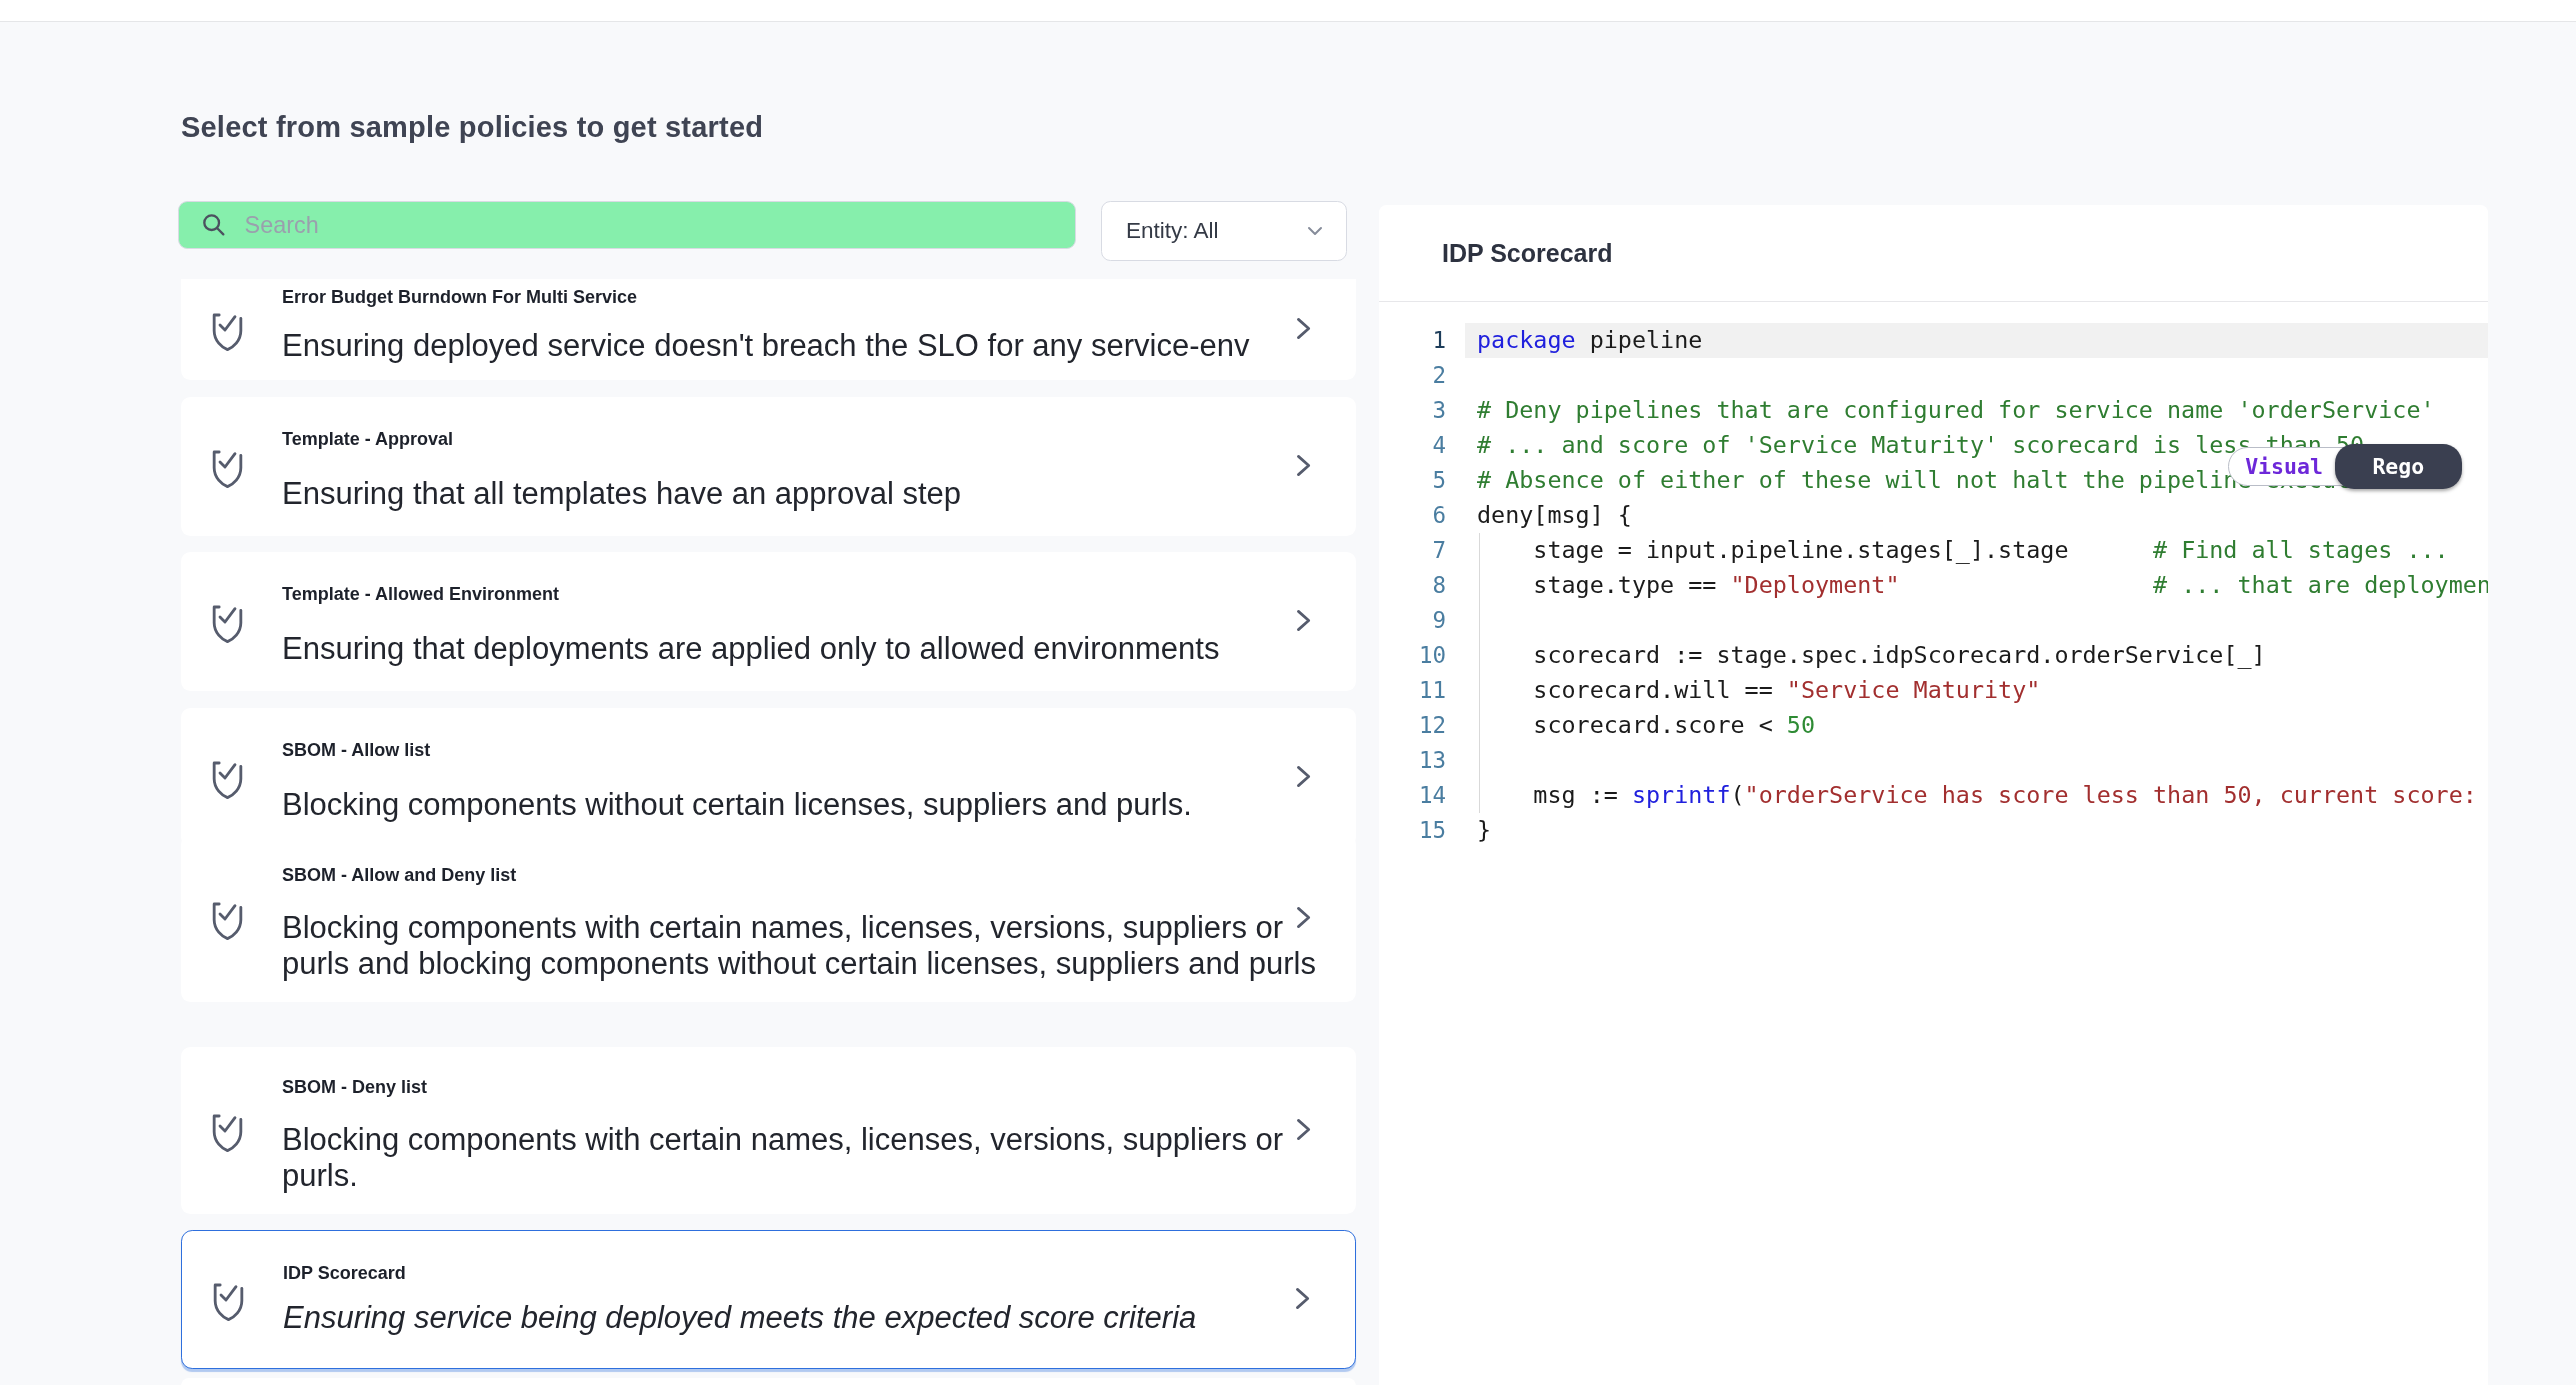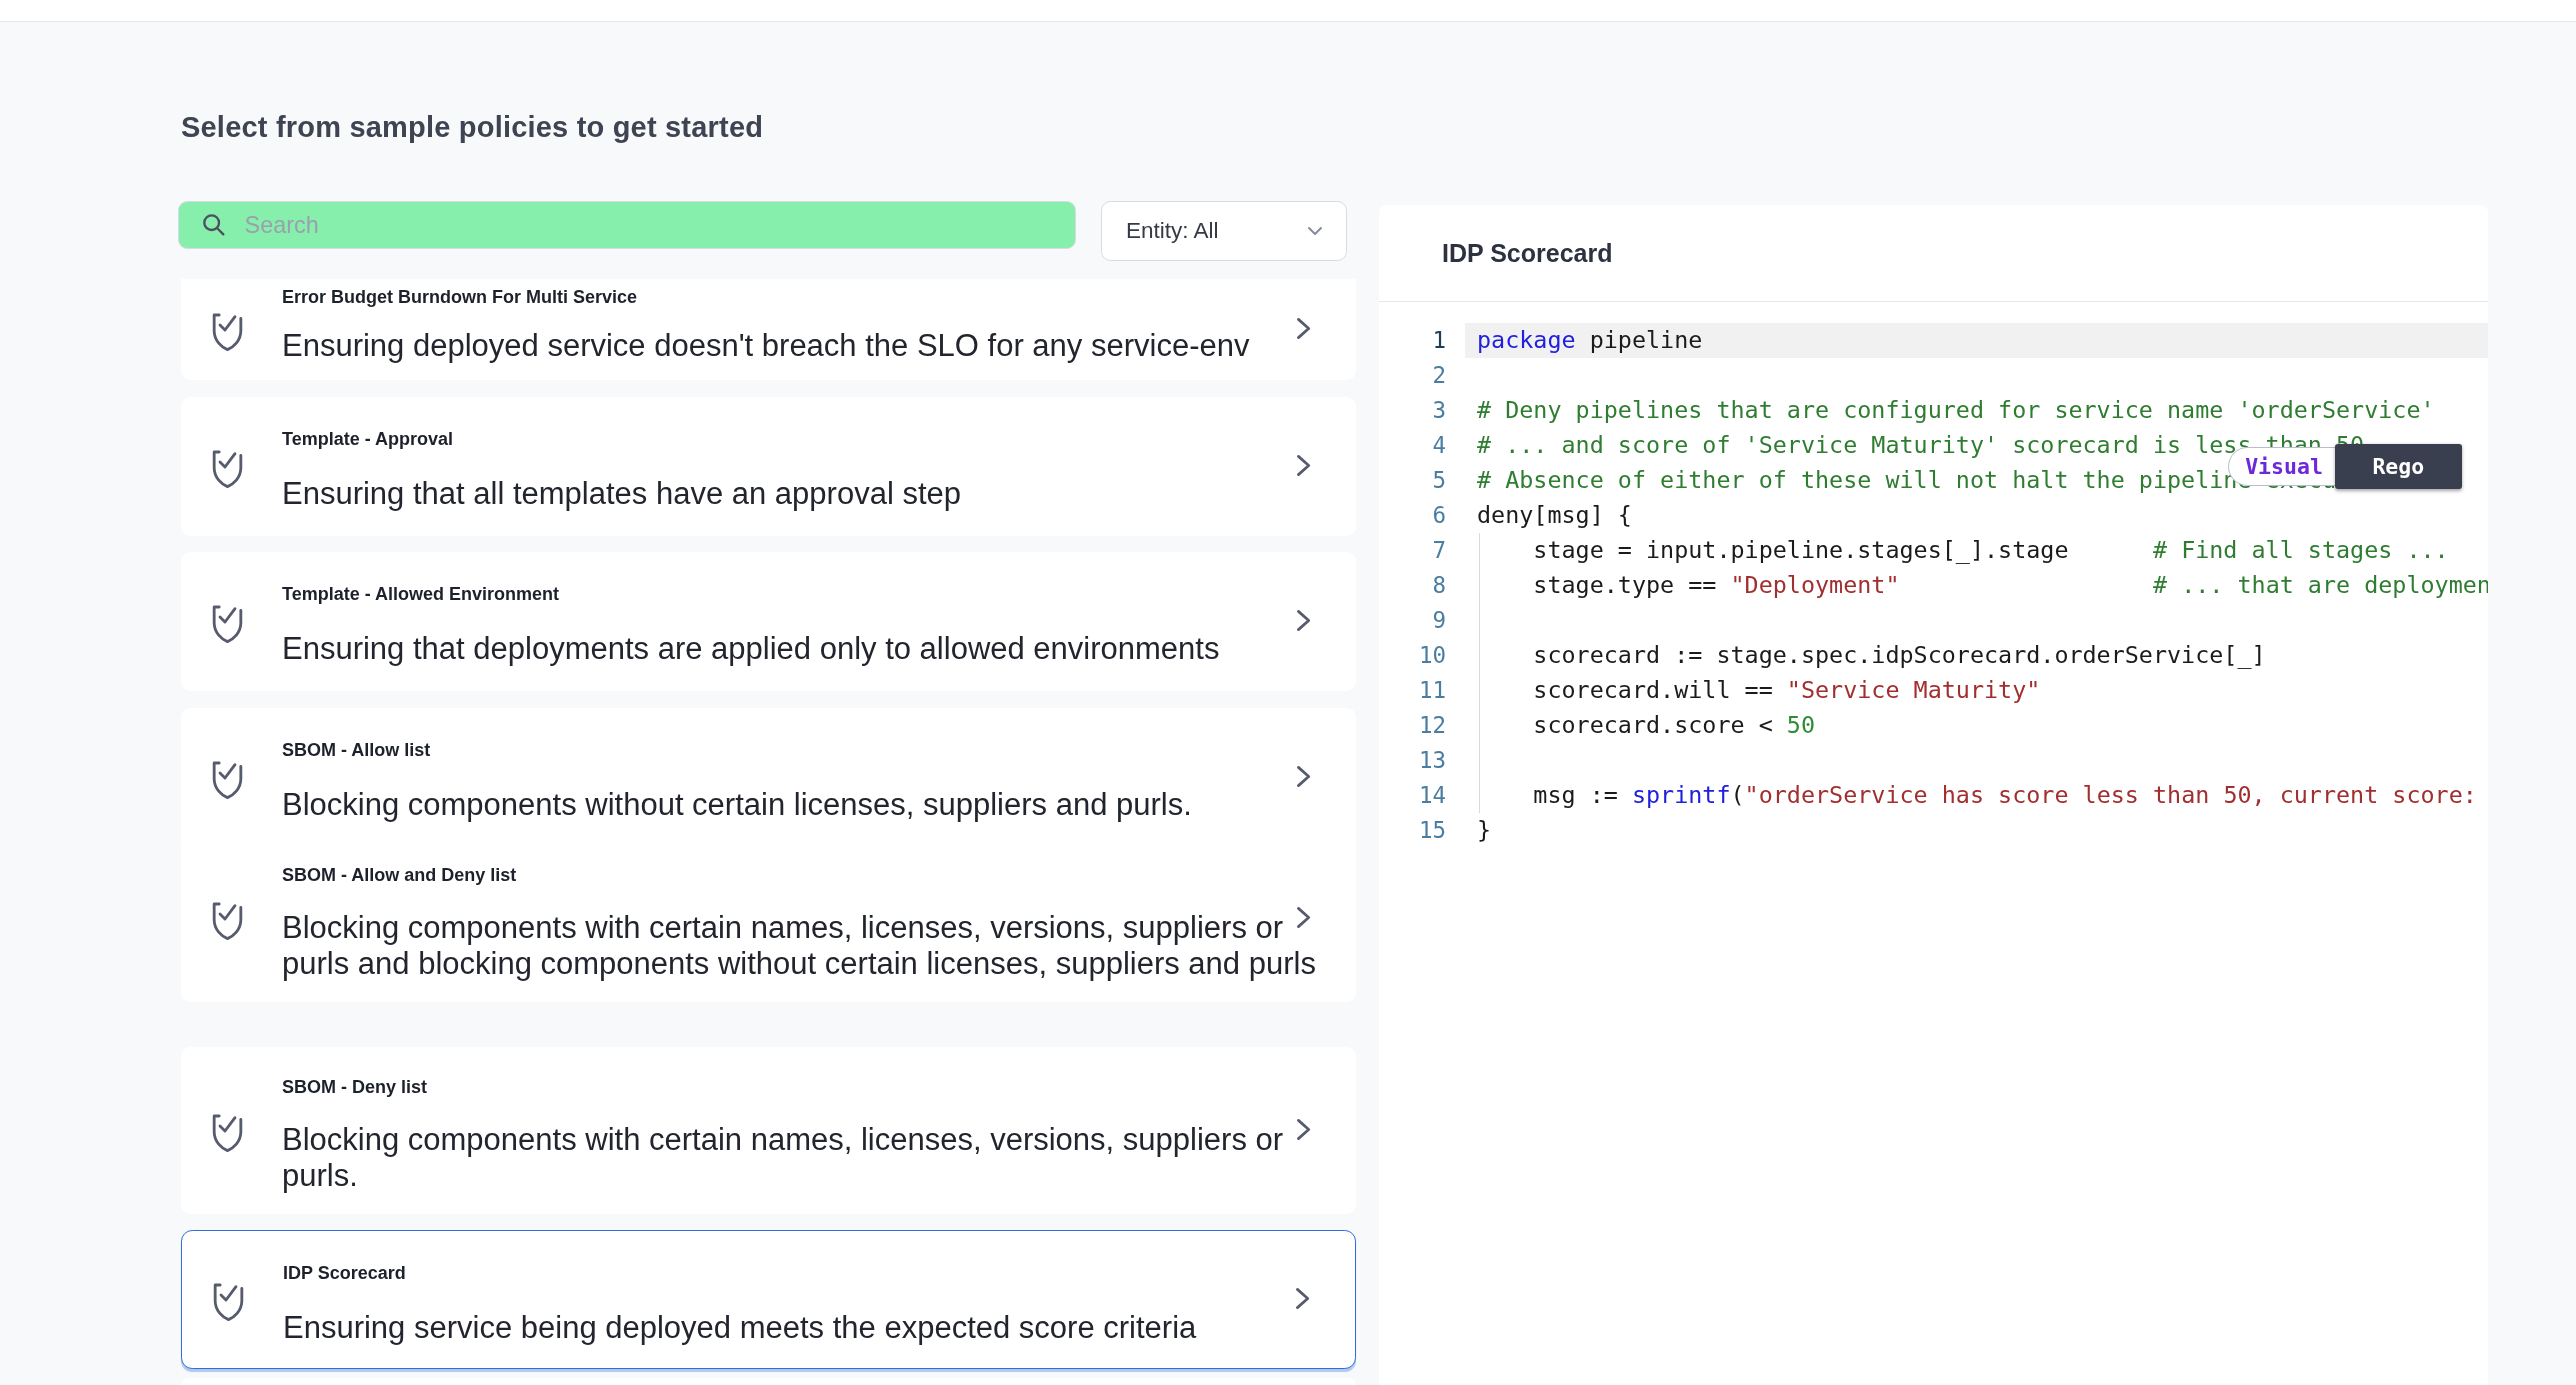--- a/index.html
+++ b/index.html
@@ -51,21 +51,21 @@
   .c-cm{color:var(--syn-cm,#2f7d31);}
   .c-st{color:var(--syn-st,#a22f2f);}
   .c-nm{color:var(--syn-nm,#2e8b34);}
   .c-fn{color:var(--syn-fn,#2020dd);}
   
   .mode-toggle{position:absolute;left:849px;top:124px;width:232px;height:39px;background:#fff;
     border:0.9px solid #b9bdc7;border-radius:20.6px;box-sizing:border-box;z-index:5;}
   .mode-visual{position:absolute;left:0;top:0;width:110px;height:100%;display:flex;align-items:center;
     justify-content:center;font-size:21.5px;font-weight:600;color:#6d28d9;cursor:pointer;}
   .mode-rego{position:absolute;right:-2.8px;top:-3.7px;height:45px;width:127px;background:var(--toggle-dark,#3a3f50);
-    border-radius:3px;display:flex;align-items:center;justify-content:center;
+    border-radius:19px;display:flex;align-items:center;justify-content:center;
     font-size:21.5px;font-weight:700;color:#fff;cursor:pointer;box-shadow:0 1.9px 3.7px rgba(0,0,0,.35);}
 </style>
 </head>
 <body style="--page-bg: #f8f9fb; --accent: #2e6fdd; --toggle-dark: #3a3f50; --syn-kw: #2020dd; --syn-cm: #2f7d31; --syn-st: #a22f2f; --syn-nm: #2e8b34; --syn-fn: #2020dd;">
 
 <div class="topbar"></div>
 
 <h1 class="heading">Select from sample policies to get started</h1>
 
 <div class="search-box">
@@ -151,21 +151,21 @@
       <span class="card-chevron"><svg width="28" height="32" viewBox="0 0 24 28" fill="none" stroke="#565c6d" stroke-width="2.4" stroke-linecap="round" stroke-linejoin="round">
           <polyline points="8 6 17 14 8 22"></polyline>
         </svg></span>
     </div>
     <div class="policy-card selected" style="top: 951px; height: 139px;">
       <span class="card-icon"><svg width="41" height="45" viewBox="0 0 24 27" fill="none" stroke="#565c6d" stroke-width="1.7" stroke-linecap="round" stroke-linejoin="round">
           <path d="M4 4.5 L7 4.5 M4 4.5 V14 C4 20 8.6 24 12 25.3 C15.4 24 20 20 20 14 V6.5"></path>
           <polyline points="7.5 10.5 10.5 13.5 16.5 5.5"></polyline>
         </svg></span>
       <div class="card-title" style="top: 32px;">IDP Scorecard</div>
-      <div class="card-desc" style="top: 79px;">Ensuring service being deployed meets the expected score criteria</div>
+      <div class="card-desc" style="top: 69px; font-style: italic;">Ensuring service being deployed meets the expected score criteria</div>
       <span class="card-chevron"><svg width="28" height="32" viewBox="0 0 24 28" fill="none" stroke="#565c6d" stroke-width="2.4" stroke-linecap="round" stroke-linejoin="round">
           <polyline points="8 6 17 14 8 22"></polyline>
         </svg></span>
     </div>
     <div class="next-card-sliver" style="top: 1099px;"></div>
   </div>
 
 <div class="detail-panel">
   <div class="panel-title">IDP Scorecard</div>
   <div class="panel-divider"></div>

